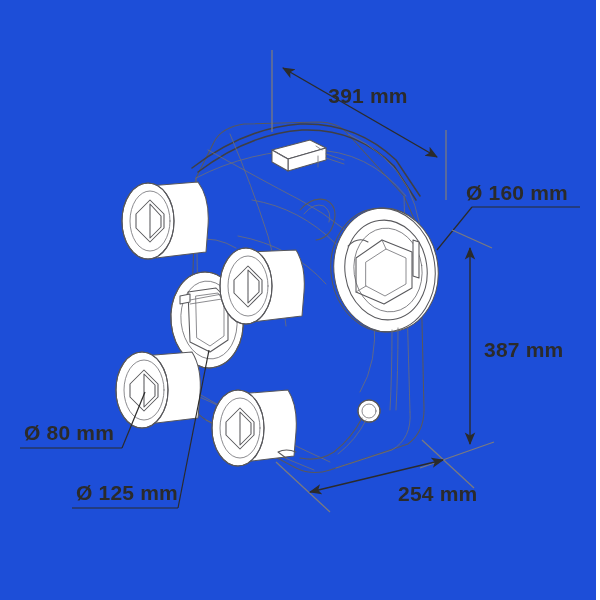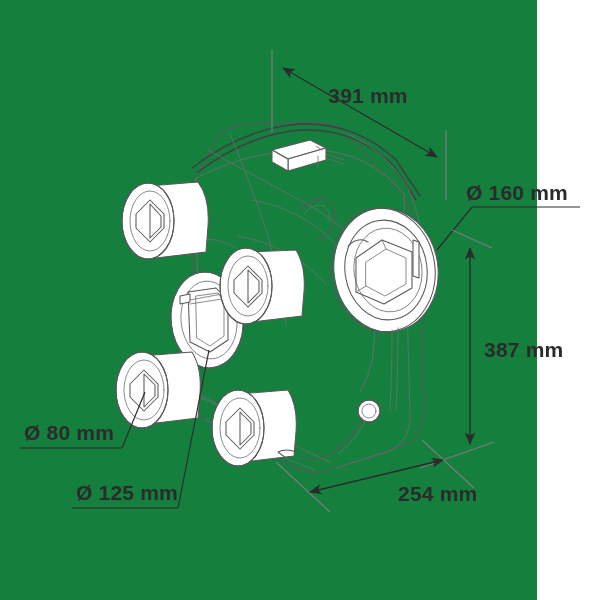--- a/index.html
+++ b/index.html
@@ -9,23 +9,23 @@
     background: #ffffff;
   }
   body {
     width: 600px;
     height: 600px;
     overflow: hidden;
     font-family: "Liberation Sans", sans-serif;
   }
   #drawing-root {
     position: relative;
-    width: 537px;
+    width: 596px;
     height: 600px;
-    background: #15803d;
+    background: #1d4ed8;
     text-align: center;
   }
   #drawing-svg {
     position: absolute;
     top: 0;
     left: 0;
     width: 600px;
     height: 600px;
     display: block;
   }

